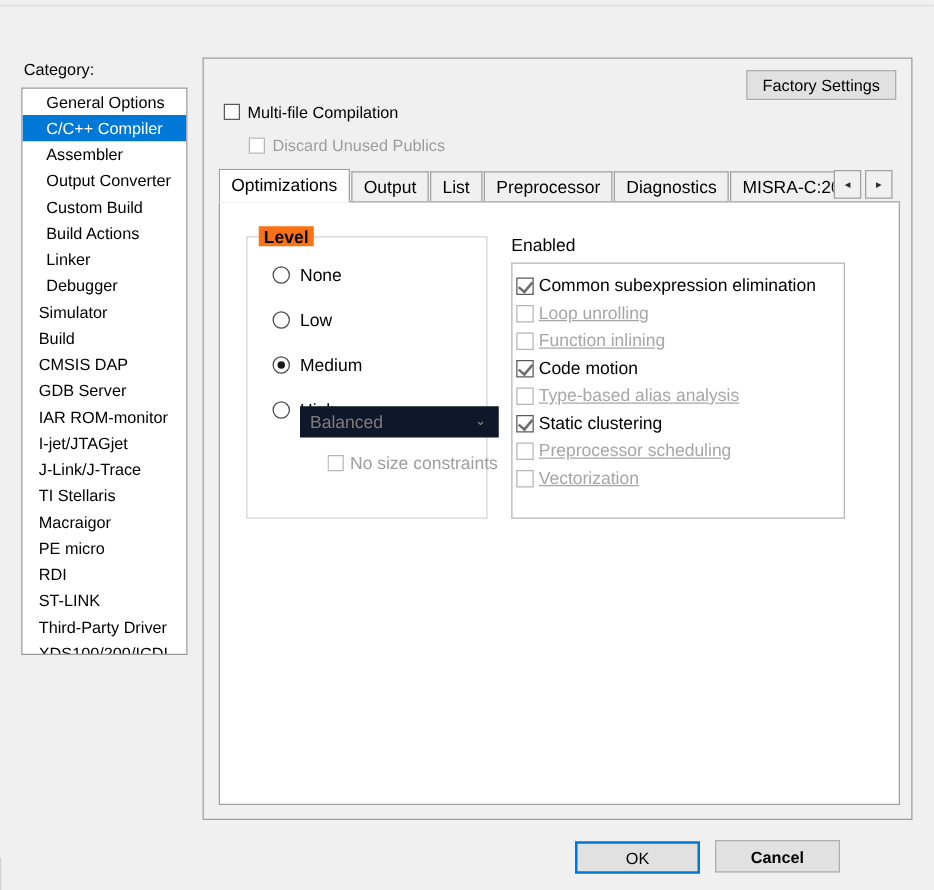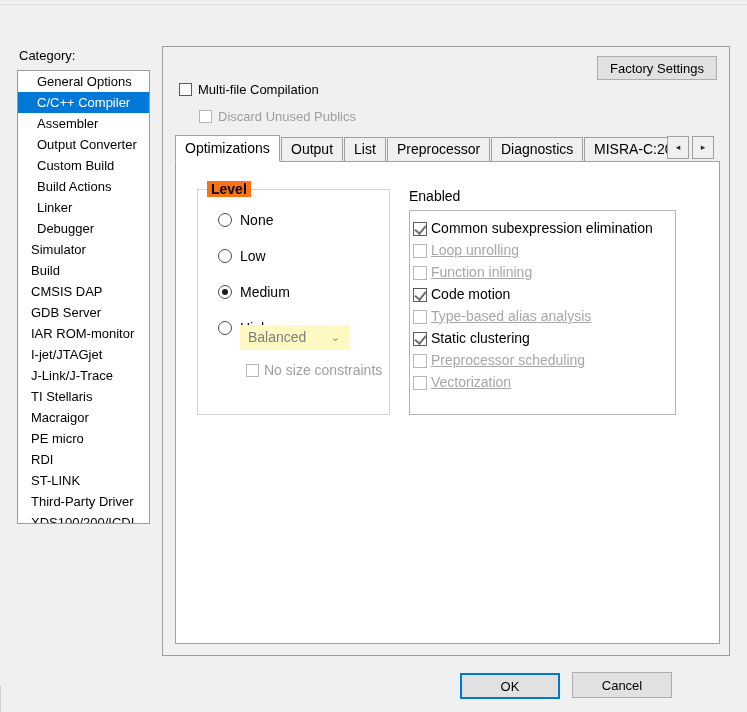--- a/index.html
+++ b/index.html
@@ -223,41 +223,41 @@
     left: 3px; top: 3px;
     width: 6px; height: 6px;
     border-radius: 50%;
     background: #1a1a1a;
   }
   .radio-label { font-size: 14px; color: #000; }
 
   .level-combo {
     position: absolute;
     left: 42px; top: 135px;
-    width: 110px; height: 25px;
-    background: #fef9c3;
+    width: 159px; height: 25px;
+    background: #0f172a;
     border: none;
     box-sizing: border-box;
     font-size: 14px;
     color: #7d7d7d;
     line-height: 25px;
     padding-left: 8px;
     overflow: hidden;
     cursor: default;
   }
   .combo-arrow {
     position: absolute;
     right: 10px; top: 0;
     font-size: 11px;
     color: #8d8d8d;
     line-height: 25px;
   }
   .nosize-row {
     position: absolute;
-    left: 48px; top: 172px;
+    left: 64px; top: 172px;
     display: flex;
     align-items: center;
     white-space: nowrap;
     width: 142px;
     overflow: hidden;
   }
   .nosize-row .chk-box { margin-right: 5px; }
   .nosize-row .chk-label { font-size: 14px; }
 
   
@@ -308,20 +308,21 @@
     cursor: default;
     padding: 0;
   }
   .btn-ok {
     left: 460px; top: 673px;
     border: 2px solid #0078d7;
   }
   .btn-cancel {
     left: 572px; top: 672px;
     border: 1px solid #adadad;
+    font-weight: bold;
   }
 </style>
 </head>
 <body>
 
 <div class="frame-top"></div>
 <div class="frame-left"></div>
 
 <div class="category-label">Category:</div>
 <div class="category-list" id="category-list">

